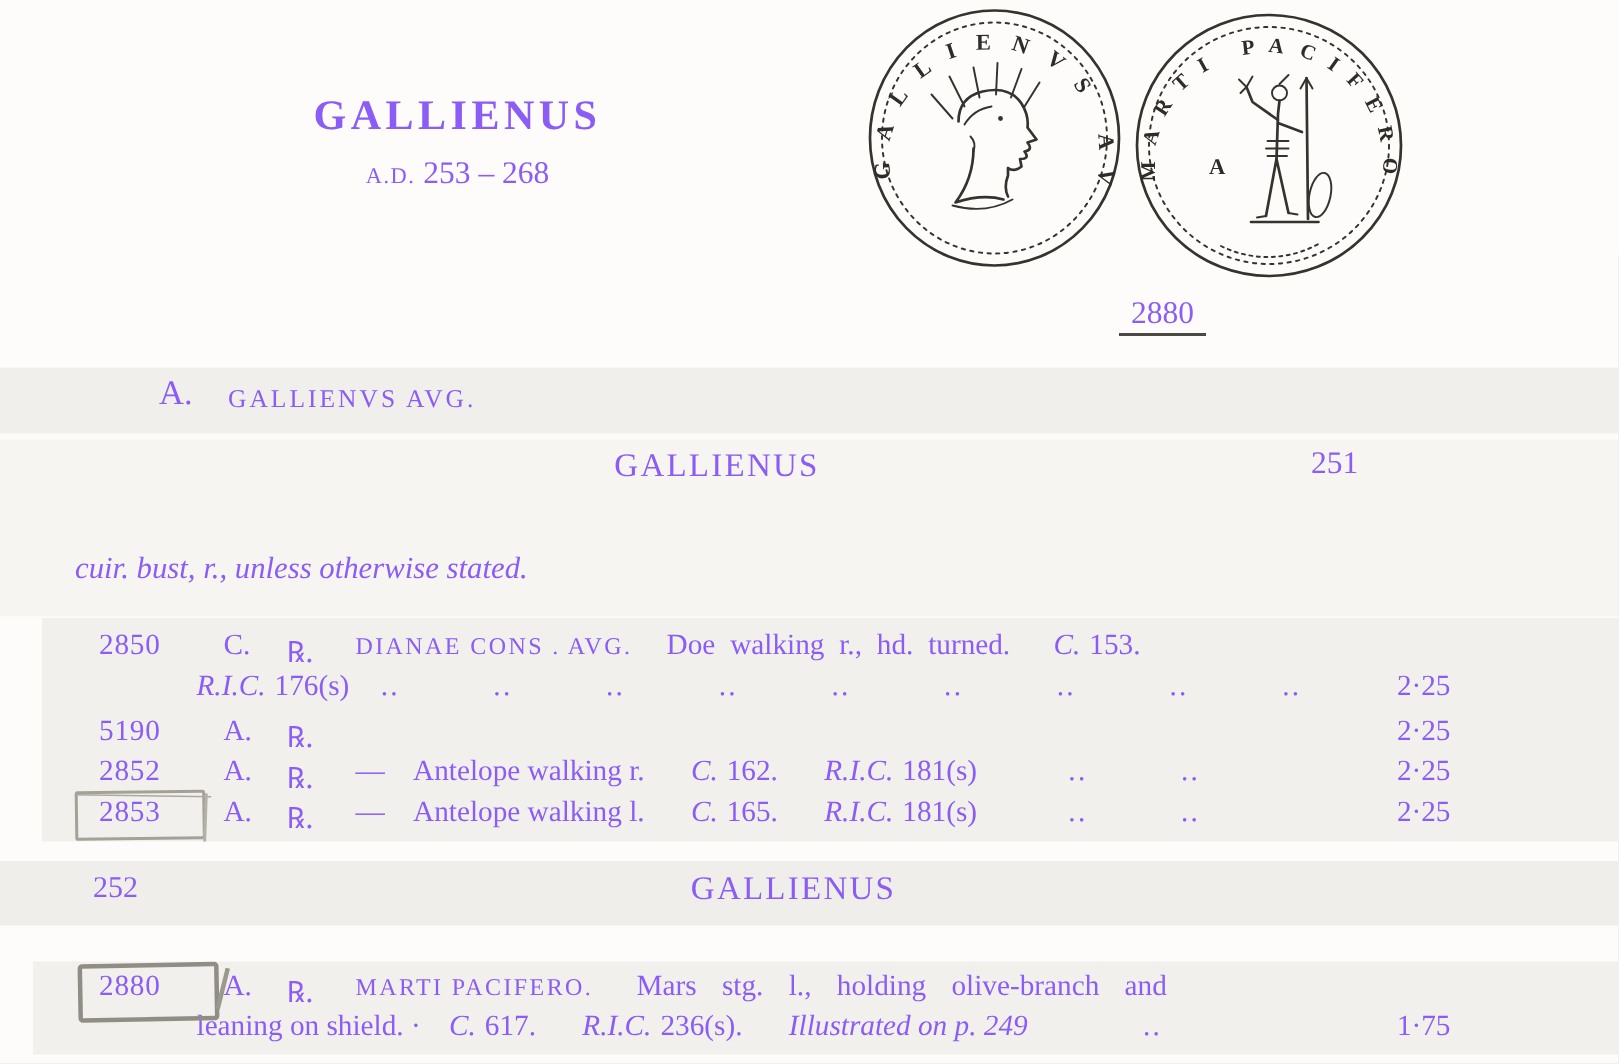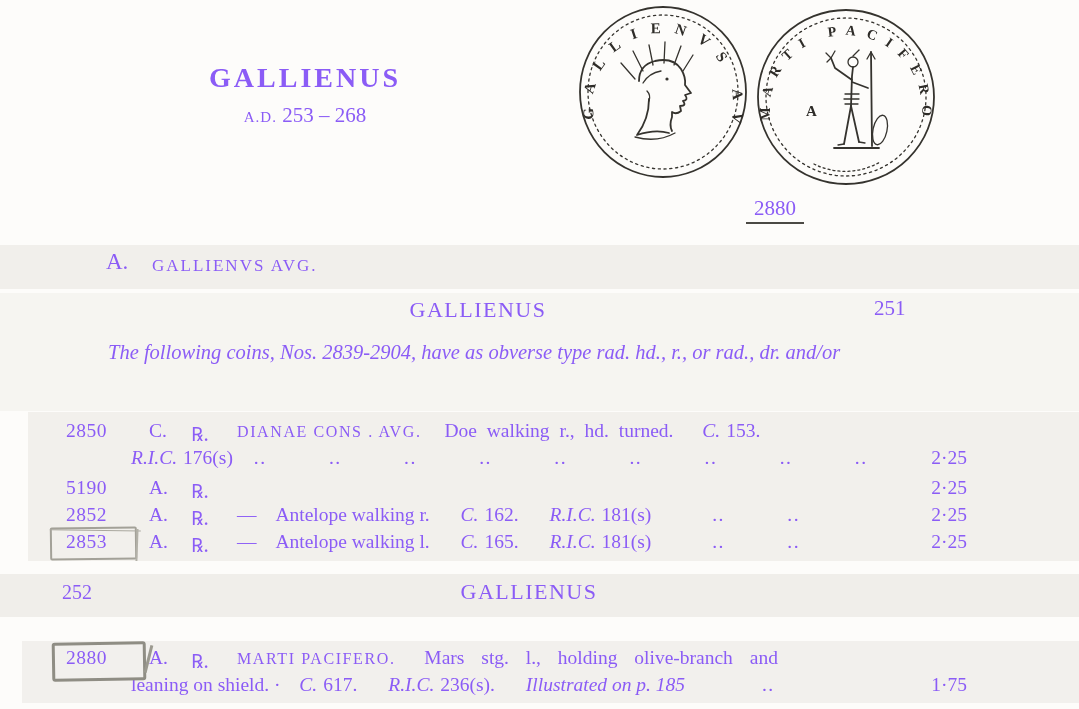--- a/index.html
+++ b/index.html
@@ -141,21 +141,21 @@
 
   <div class="coin-caption">
     <span>2880</span>
   </div>
 
   <div class="obv-prefix">A.</div>
   <div class="obv-legend">GALLIENVS AVG.</div>
 
   <div class="rt-251">GALLIENUS</div>
   <div class="pn-251">251</div>
-  <div class="intro1">The following coins, Nos. 2839-2904, have as obverse type rad. hd., r., or rad., dr. and/or</div>
+  <div class="intro2">cuir. bust, r., unless otherwise stated.</div>
 
   <div class="line r2850a">
     <span class="cnum">2850</span>
     <span class="ccol">C.</span>
     <span class="cmetal">℞.</span>
     <span class="ctext">
       <span class="sc">DIANAE CONS . AVG.</span>
       <span class="m18 ws5">Doe walking r., hd. turned.</span>
       <span class="it m24">C.</span><span class="m6">153.</span>
     </span>
@@ -215,21 +215,21 @@
     <span class="ctext">
       <span class="sc">MARTI PACIFERO.</span>
       <span class="m24 just">Mars stg. l., holding olive-branch and</span>
     </span>
   </div>
   <div class="line r2880b">
     <span class="ctext2">
       <span>leaning on shield. ·</span>
       <span class="it m14">C.</span><span class="m6">617.</span>
       <span class="it m26">R.I.C.</span><span class="m6">236(s).</span>
-      <span class="it m26">Illustrated on p. 185</span>
+      <span class="it m26">Illustrated on p. 249</span>
       <span class="lead ld2880">..</span>
     </span>
     <span class="cprice">1·75</span>
   </div>
   <div class="pencil box-2880"></div>
   <div class="tick-2880"></div>
 
 </div>
 
 </body></html>

